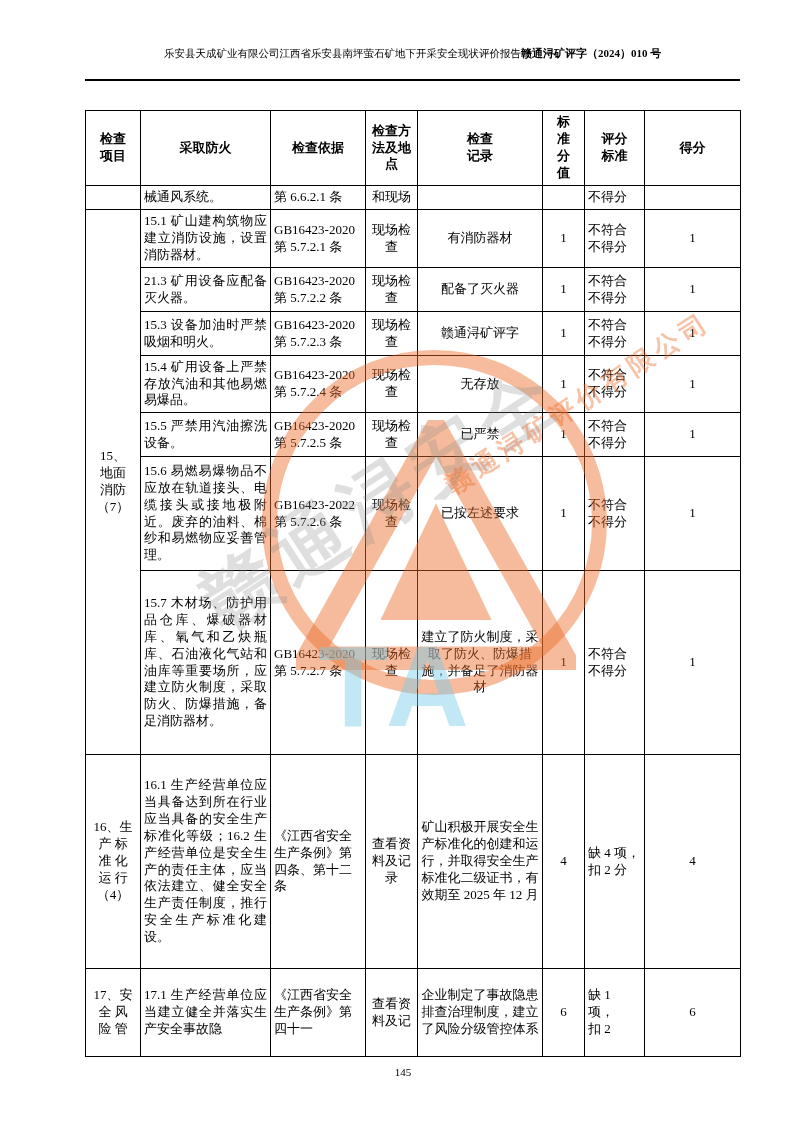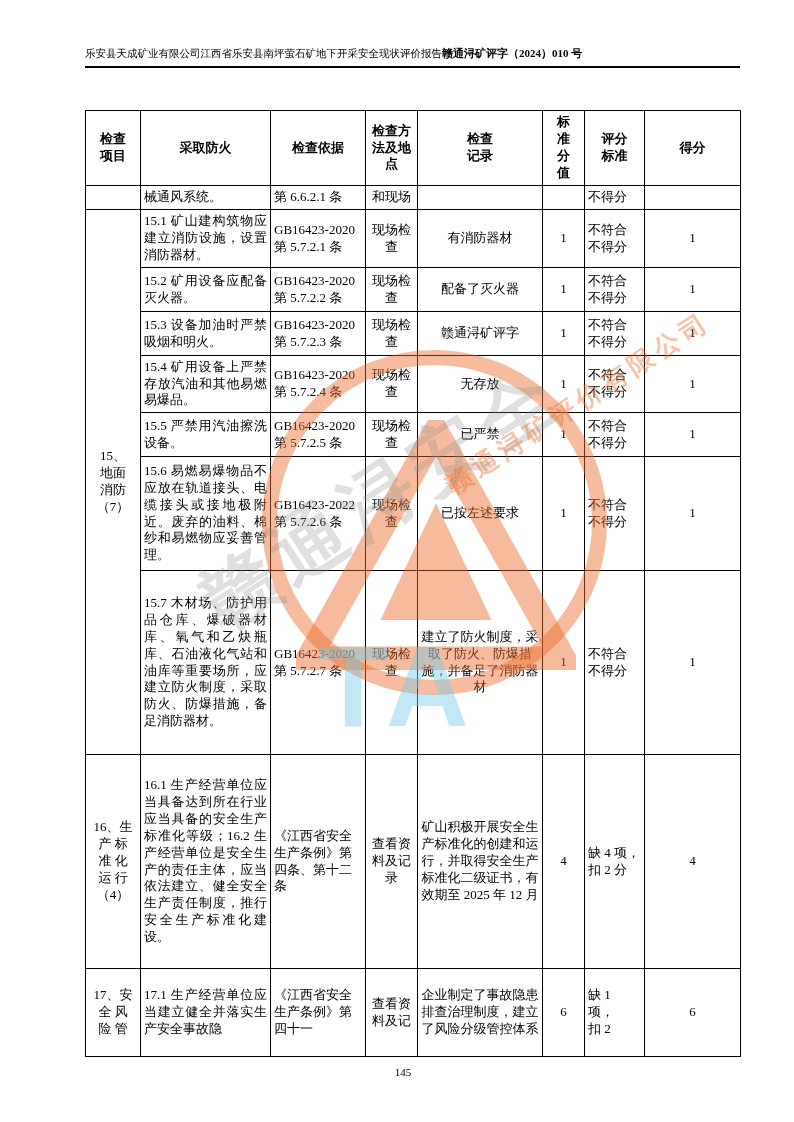--- a/index.html
+++ b/index.html
@@ -8,23 +8,23 @@
     position:relative;
     width:794px; height:1122px;
     margin:0 auto;
     background:#ffffff;
     font-family:"Liberation Serif", serif;
     color:#000;
     overflow:hidden;
   }
   .page-header {
     position:absolute; top:46px; left:85px; width:655px;
-    display:flex; justify-content:flex-start; align-items:flex-end;
+    display:flex; justify-content:center; align-items:flex-end;
     border-bottom:2.5px solid #000;
-    padding-bottom:5px;
+    padding-bottom:18px;
     font-size:10.5px;
   }
   .page-header .hdr-right { font-weight:bold; font-size:11px; white-space:nowrap;font-family:Liberation Serif, serif; }
   .page-header .hdr-left { white-space:nowrap; }
 
   table.doc-table {
     position:absolute; top:110px; left:85px;
     width:655px;
     border-collapse:collapse;
     table-layout:fixed;
@@ -148,21 +148,21 @@
       <td class="c-content">15.1 矿山建构筑物应建立消防设施，设置消防器材。</td>
       <td class="c-basis">GB16423-2020 第 5.7.2.1 条</td>
       <td class="c-method">现场检查</td>
       <td class="c-record">有消防器材</td>
       <td class="c-num">1</td>
       <td class="c-criteria">不符合
 不得分</td>
       <td class="c-num">1</td>
     </tr>
     <tr style="height:44px">
-      <td class="c-content">15.2 矿用设备应配备灭火器。</td>
+      <td class="c-content">21.3 矿用设备应配备灭火器。</td>
       <td class="c-basis">GB16423-2020 第 5.7.2.2 条</td>
       <td class="c-method">现场检查</td>
       <td class="c-record">配备了灭火器</td>
       <td class="c-num">1</td>
       <td class="c-criteria">不符合
 不得分</td>
       <td class="c-num">1</td>
     </tr>
     <tr style="height:44px">
       <td class="c-content">15.3 设备加油时严禁吸烟和明火。</td>

